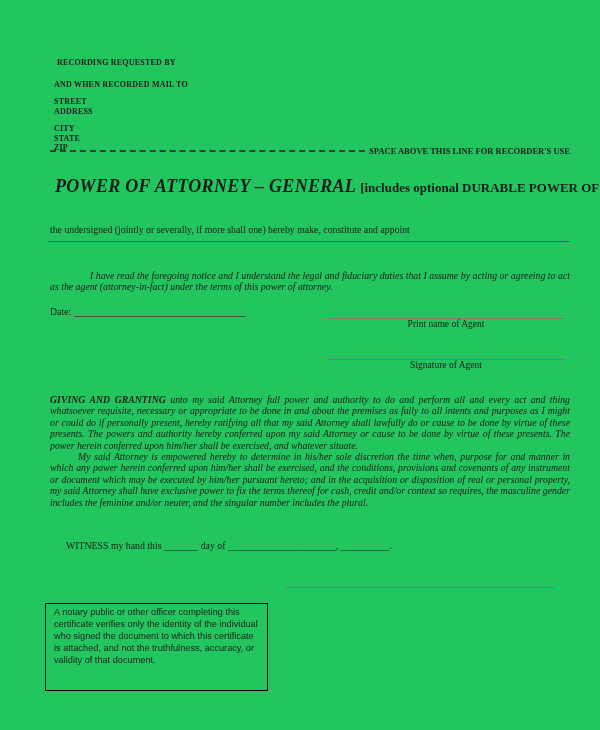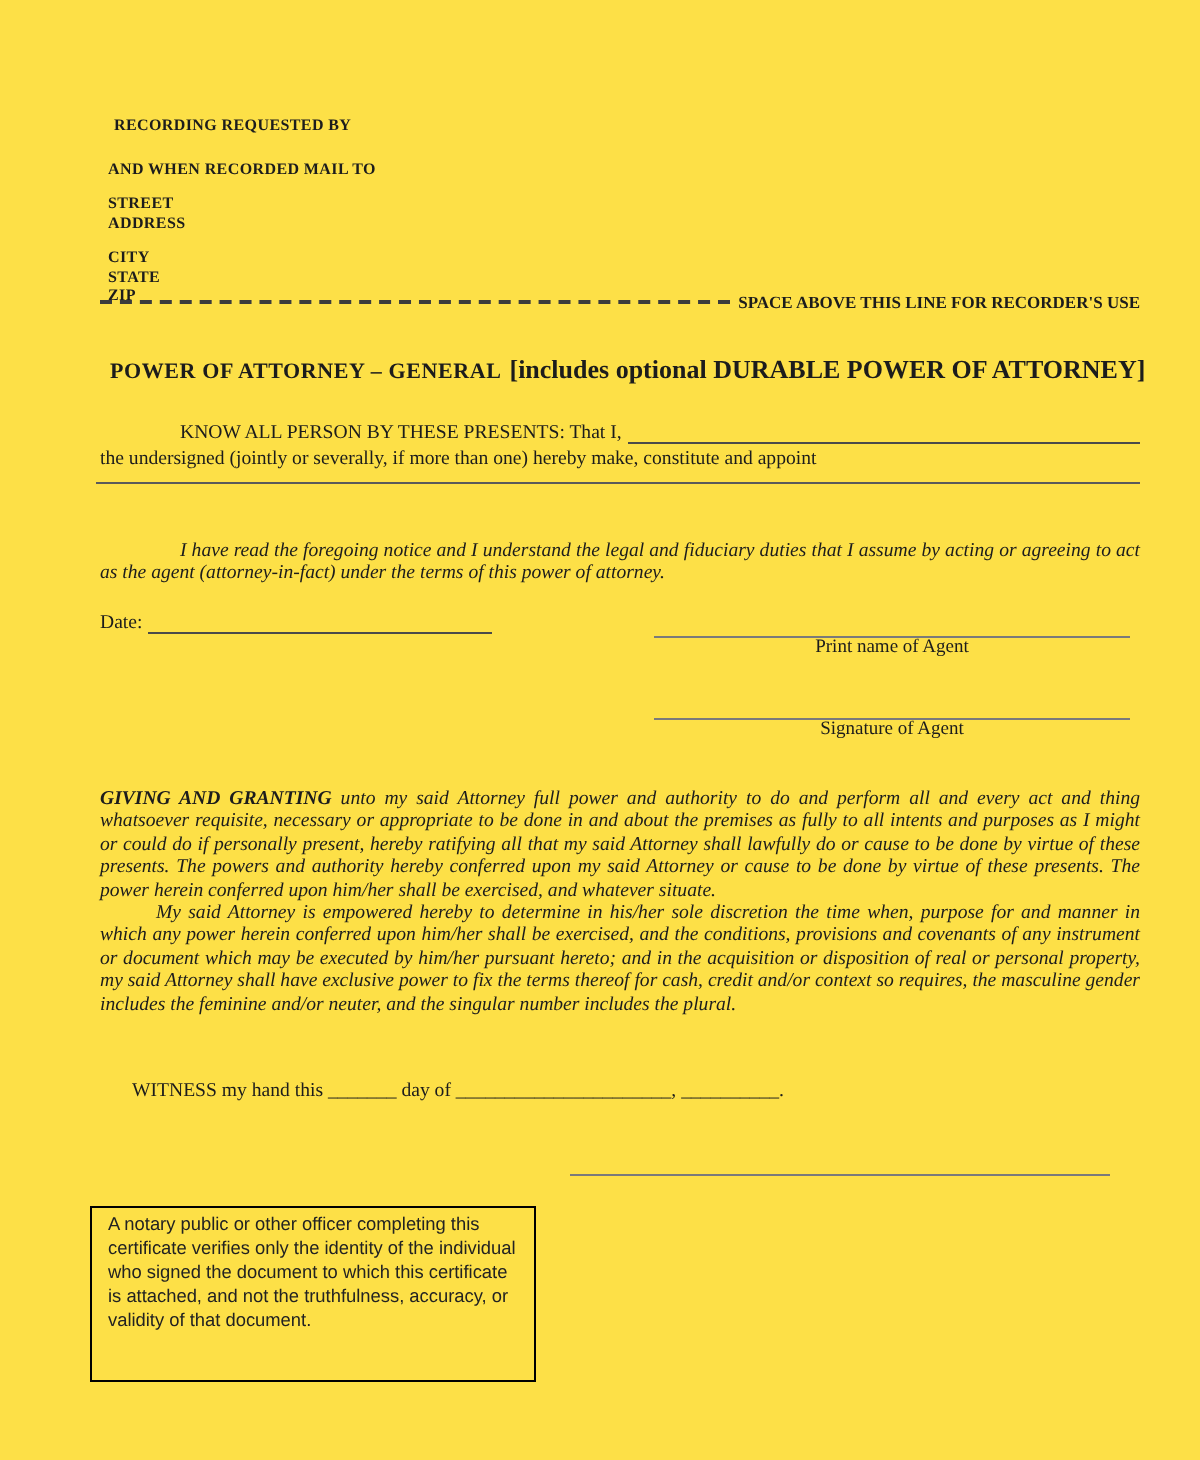--- a/index.html
+++ b/index.html
@@ -1,27 +1,27 @@
 <!DOCTYPE html>
 <html><head>
 <meta charset="utf-8">
 <style>
   html,body{margin:0;padding:0;background:#ffffff;}
   .page{
-    position:relative;width:600px;height:730px;background:#fde047;
+    position:relative;width:600px;height:730px;background:#22c55e;
     font-family:"Liberation Serif","DejaVu Serif",serif;color:#1c1c1c;
     overflow:hidden;
   }
   .abs{position:absolute;}
   .hdr{font-weight:bold;font-size:8px;letter-spacing:.2px;line-height:9.5px;white-space:pre-line;}
   .recorder-row{display:flex;align-items:center;left:50px;right:30px;top:146px;}
   .dash-line{flex:1;border-bottom:2px dashed #3c3c3c;margin:0 4px 2px 0;height:1px;}
   .recorder-note{font-weight:bold;font-size:8.5px;white-space:nowrap;}
   .title-row{left:55px;top:176px;white-space:nowrap;}
-  .title-main{font-weight:bold;font-size:11px;letter-spacing:.3px;}
+  .title-main{font-weight:bold;font-size:18px;letter-spacing:.3px;font-style:italic;}
   .title-sub{font-weight:bold;font-size:13px;margin-left:0;}
   .body-txt{font-size:9.8px;line-height:11.4px;}
   .fill-row{display:flex;align-items:flex-end;}
   .fill-line{flex:1;border-bottom:1px solid #4a4a4a;margin-left:3px;height:1px;}
   .rule{border-top:1.5px solid #5a5a5a;height:0;}
   .justified{text-align:justify;font-style:italic;}
   .indent1{text-indent:40px;}
   .indent2{text-indent:28px;}
   .sig-label{font-size:9.5px;text-align:center;}
   .sig-rule{border-top:1.5px solid #7a7a7a;height:0;}
@@ -49,25 +49,21 @@
   <div class="abs recorder-row">
     <div class="dash-line"></div>
     <span class="recorder-note">SPACE ABOVE THIS LINE FOR RECORDER'S USE</span>
   </div>
 
   <div class="abs title-row">
     <span class="title-main">POWER OF ATTORNEY – GENERAL</span>
     <span class="title-sub">[includes optional DURABLE POWER OF ATTORNEY]</span>
   </div>
 
-  <div class="abs body-txt fill-row" style="left:90px;right:30px;top:211px;">
-    <span>KNOW ALL PERSON BY THESE PRESENTS: That I,</span>
-    <div class="fill-line"></div>
-  </div>
-  <div class="abs body-txt" style="left:50px;top:224px;right:30px;">the undersigned (jointly or severally, if more than one) hereby make, constitute and appoint</div>
+  <div class="abs body-txt" style="left:50px;top:224px;right:30px;">the undersigned (jointly or severally, if more shall one) hereby make, constitute and appoint</div>
   <div class="abs rule" style="left:48px;right:30px;top:241px;"></div>
   <p class="abs body-txt justified indent1" style="left:50px;right:30px;top:270px;">I have read the foregoing notice and I understand the legal and fiduciary duties that I assume by acting or agreeing to act as the agent (attorney-in-fact) under the terms of this power of attorney.</p>
 
   <div class="abs body-txt fill-row" style="left:50px;top:306px;width:196px;">
     <span>Date:</span>
     <div class="fill-line"></div>
   </div>
 
   <div class="abs" style="left:327px;top:318px;width:238px;">
     <div class="sig-rule"></div>

